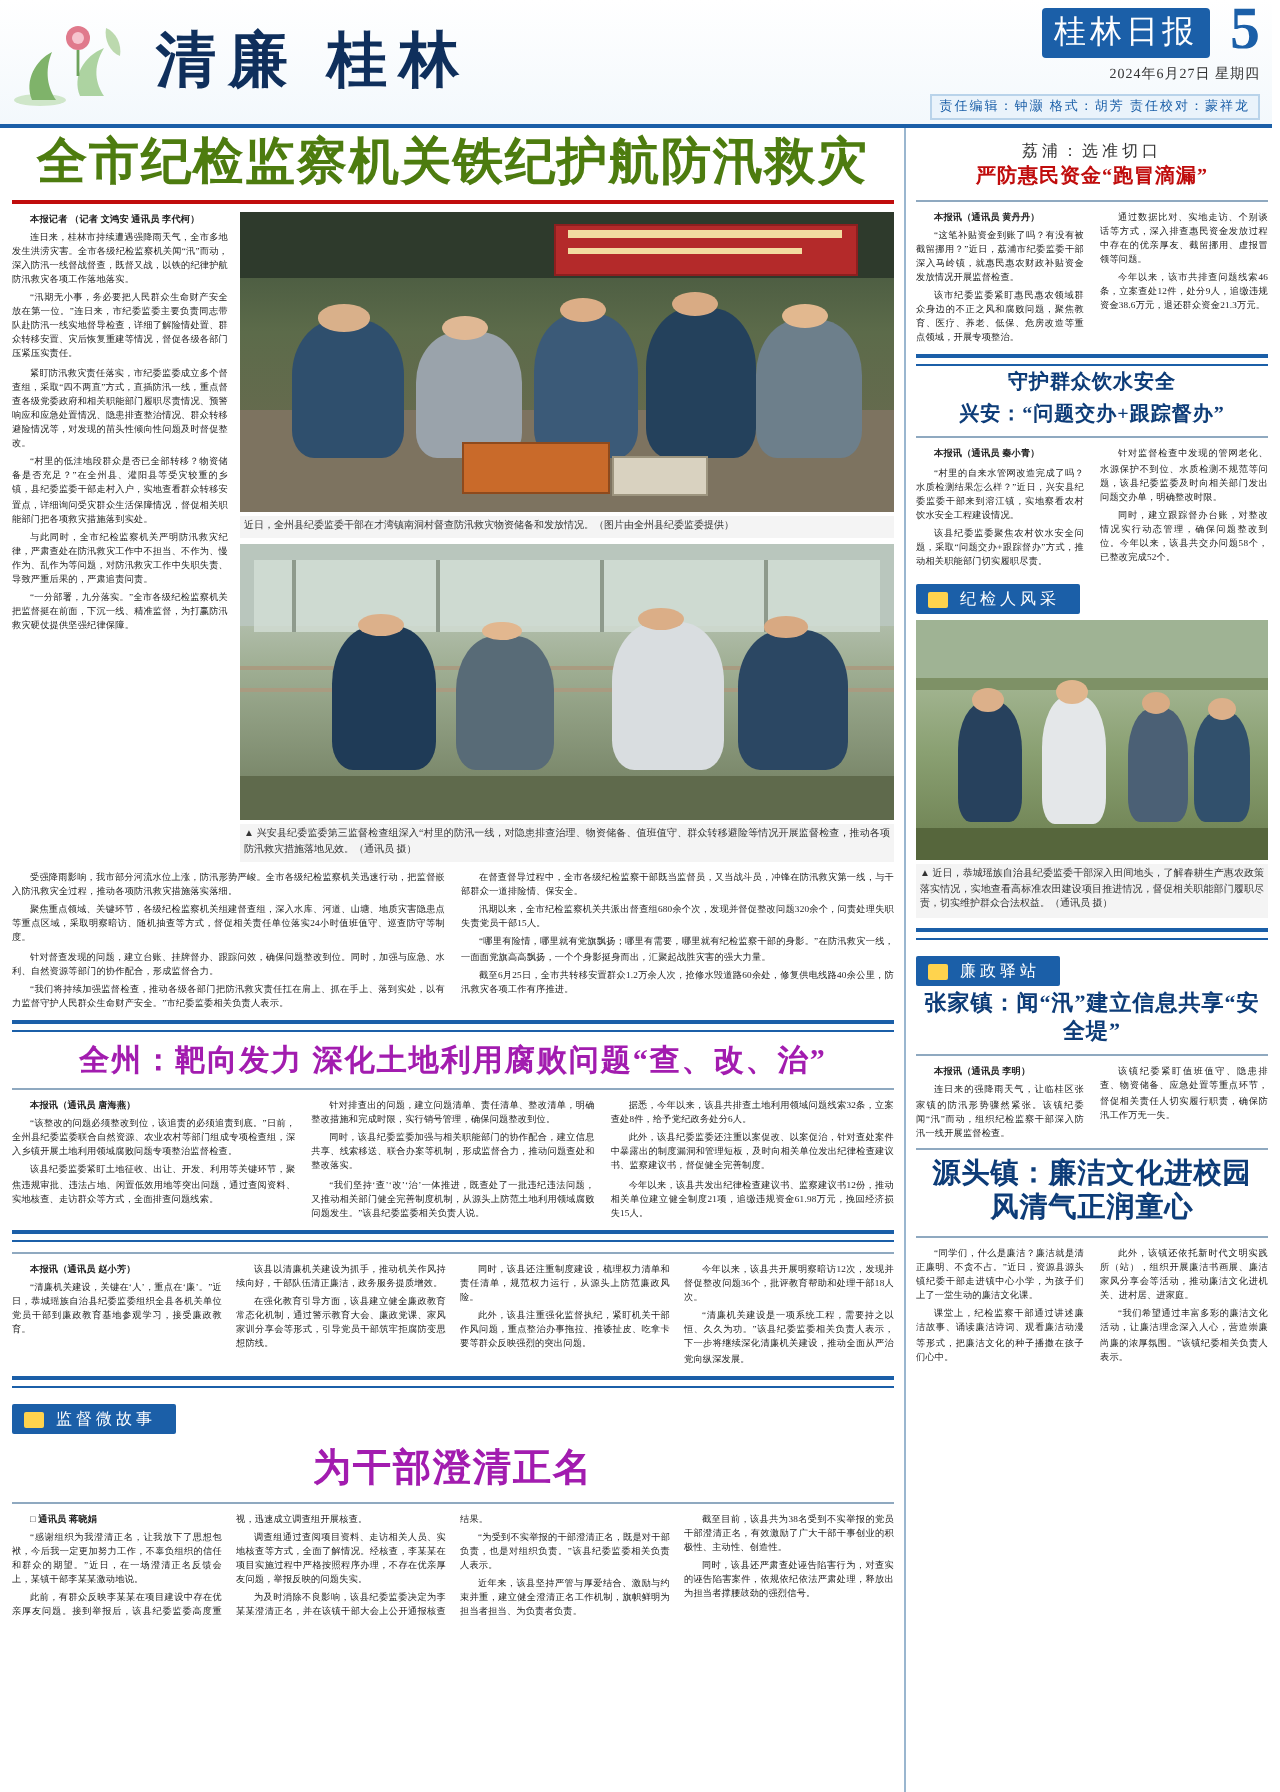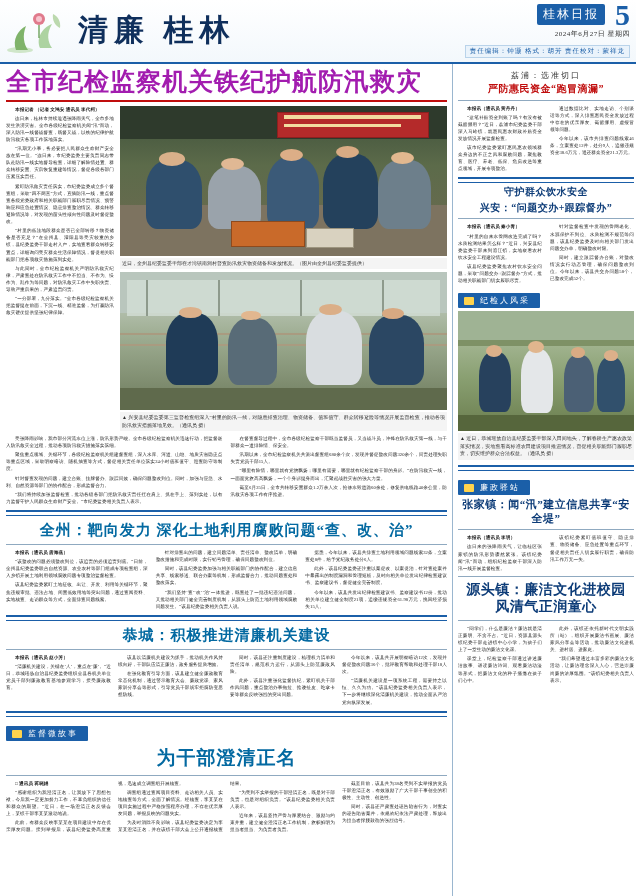--- a/index.html
+++ b/index.html
@@ -25,21 +25,21 @@
   .masthead-title{
     position:absolute;left:78px;top:10px;
     font-family:"Liberation Serif", serif;
     font-size:30px;letter-spacing:6px;font-weight:bold;color:#0f2f5c;
   }
   .masthead-right{
     position:absolute;right:6px;top:4px;text-align:right;
   }
   .paper-name{
     display:inline-block;background:#1b5fa8;color:#fff;
-    font-size:12px;letter-spacing:2px;padding:2px 6px;border-radius:2px;
+    font-size:16px;letter-spacing:2px;padding:2px 6px;border-radius:2px;
     vertical-align:top;
   }
   .page-num{
     display:inline-block;font-size:30px;font-weight:bold;color:#1b5fa8;
     line-height:22px;margin-left:6px;vertical-align:top;
   }
   .issue-line{font-size:7px;color:#333;margin-top:3px;letter-spacing:0.5px;}
   .editor-line{
     margin-top:3px;font-size:6.5px;color:#1b5fa8;border:1px solid #b9d3ea;
     background:#eaf3fb;padding:1px 4px;display:inline-block;letter-spacing:1px;
@@ -52,21 +52,21 @@
   }
   .col-left{width:452px;box-sizing:border-box;padding:4px 5px 0 6px;position:relative;}
   .col-right{width:188px;box-sizing:border-box;padding:4px 6px 0 5px;border-left:1px solid #9ab6cf;position:relative;}
 
   
   .kicker{
     text-align:center;font-size:11px;color:#b02121;font-weight:bold;
     letter-spacing:3px;margin:2px 0 1px;
   }
   .headline-main{
-    font-size:25px;font-weight:bold;color:#a21caf;
+    text-align:center;font-size:25px;font-weight:bold;color:#4d7c0f;
     letter-spacing:1px;line-height:1.1;margin:0 0 4px;
     font-family:"Liberation Serif", serif;
   }
   .rule-red{height:2px;background:#c00d0d;margin:3px 0 4px;}
   .rule-thin{height:1px;background:#8fa9c0;margin:4px 0;}
   .rule-dbl{border-top:2px solid #1b5fa8;border-bottom:1px solid #1b5fa8;height:3px;margin:5px 0;}
 
   
   .cols2{column-count:2;column-gap:8px;}
   .cols3{column-count:3;column-gap:8px;}
@@ -85,31 +85,31 @@
   
   .photo{position:relative;overflow:hidden;background:#8a9aa5;}
   .photo .sky{position:absolute;left:0;top:0;right:0;height:38%;}
   .fig{position:absolute;border-radius:40% 40% 20% 20%;}
 
   
   .sec-head{
     text-align:center;font-size:15px;font-weight:bold;color:#0d3c78;
     letter-spacing:1px;margin:4px 0 3px;
   }
-  .sec-head.blk{color:#0369a1;}
+  .sec-head.blk{color:#a21caf;}
 
   .badge{
     display:inline-block;background:#1b5fa8;color:#fff;font-size:8px;
     padding:2px 10px 2px 22px;position:relative;letter-spacing:2px;border-radius:1px;
   }
   .badge:before{
     content:"";position:absolute;left:6px;top:4px;width:10px;height:8px;
     background:#ffd34d;border-radius:1px;
   }
-  .badge-wrap{margin:4px 0 3px;}
+  .badge-wrap{margin:4px 0 3px;font-family:Liberation Mono, monospace;}
 
   .right-head{
     text-align:center;font-size:10px;font-weight:bold;color:#c00d0d;
     letter-spacing:0.5px;line-height:1.25;margin:2px 0 3px;
   }
   .right-head.blue{color:#0d3c78;}
   .right-kicker{
     text-align:center;font-size:8px;color:#333;letter-spacing:2px;margin:2px 0 1px;
   }
 </style>
@@ -241,21 +241,20 @@
             <p>据悉，今年以来，该县共排查土地利用领域问题线索32条，立案查处8件，给予党纪政务处分6人。</p>
             <p>此外，该县纪委监委还注重以案促改、以案促治，针对查处案件中暴露出的制度漏洞和管理短板，及时向相关单位发出纪律检查建议书、监察建议书，督促健全完善制度。</p>
             <p>今年以来，该县共发出纪律检查建议书、监察建议书12份，推动相关单位建立健全制度21项，追缴违规资金61.98万元，挽回经济损失15人。</p>
           </div>
         </div>
       </div>
 
       <div class="rule-dbl"></div>
 
       <div>
-        <div class="sec-head blk">恭城：积极推进清廉机关建设</div>
         <div class="rule-thin"></div>
         <div class="cols4">
           <div class="body-text">
             <p><span class="lead">本报讯（通讯员 赵小芳）</span></p>
             <p>“清廉机关建设，关键在‘人’，重点在‘廉’。”近日，恭城瑶族自治县纪委监委组织全县各机关单位党员干部到廉政教育基地参观学习，接受廉政教育。</p>
             <p>该县以清廉机关建设为抓手，推动机关作风持续向好，干部队伍清正廉洁，政务服务提质增效。</p>
             <p>在强化教育引导方面，该县建立健全廉政教育常态化机制，通过警示教育大会、廉政党课、家风家训分享会等形式，引导党员干部筑牢拒腐防变思想防线。</p>
             <p>同时，该县还注重制度建设，梳理权力清单和责任清单，规范权力运行，从源头上防范廉政风险。</p>
             <p>此外，该县注重强化监督执纪，紧盯机关干部作风问题，重点整治办事拖拉、推诿扯皮、吃拿卡要等群众反映强烈的突出问题。</p>
             <p>今年以来，该县共开展明察暗访12次，发现并督促整改问题36个，批评教育帮助和处理干部18人次。</p>

